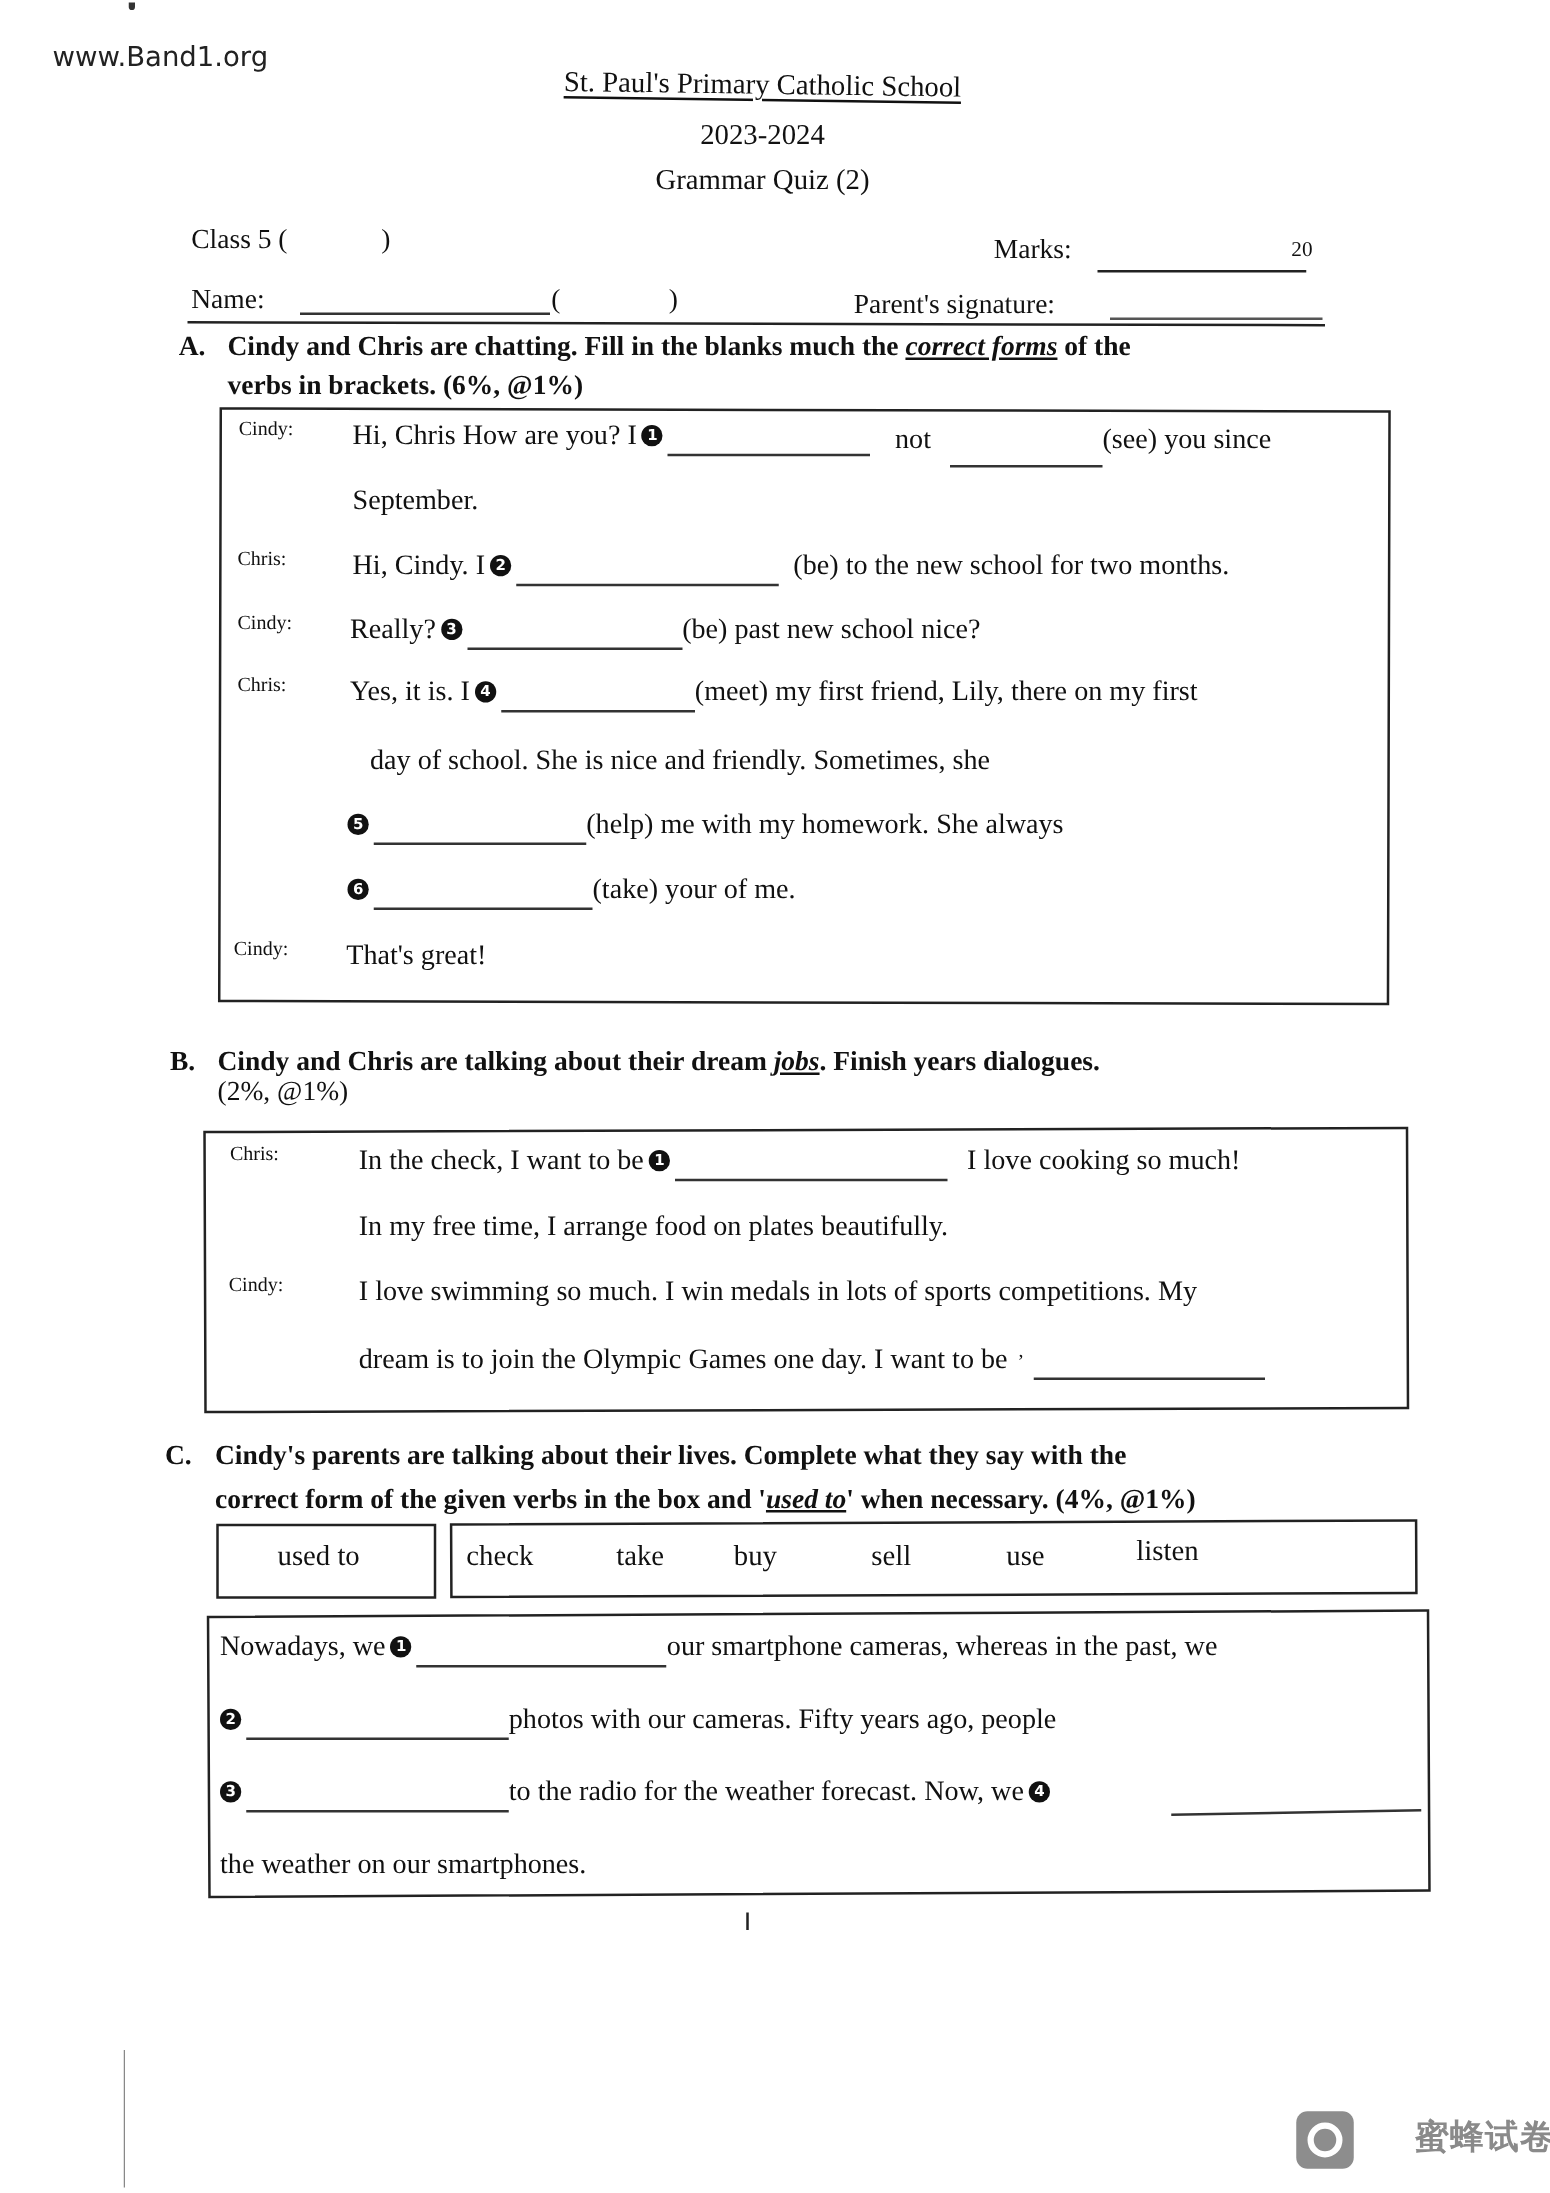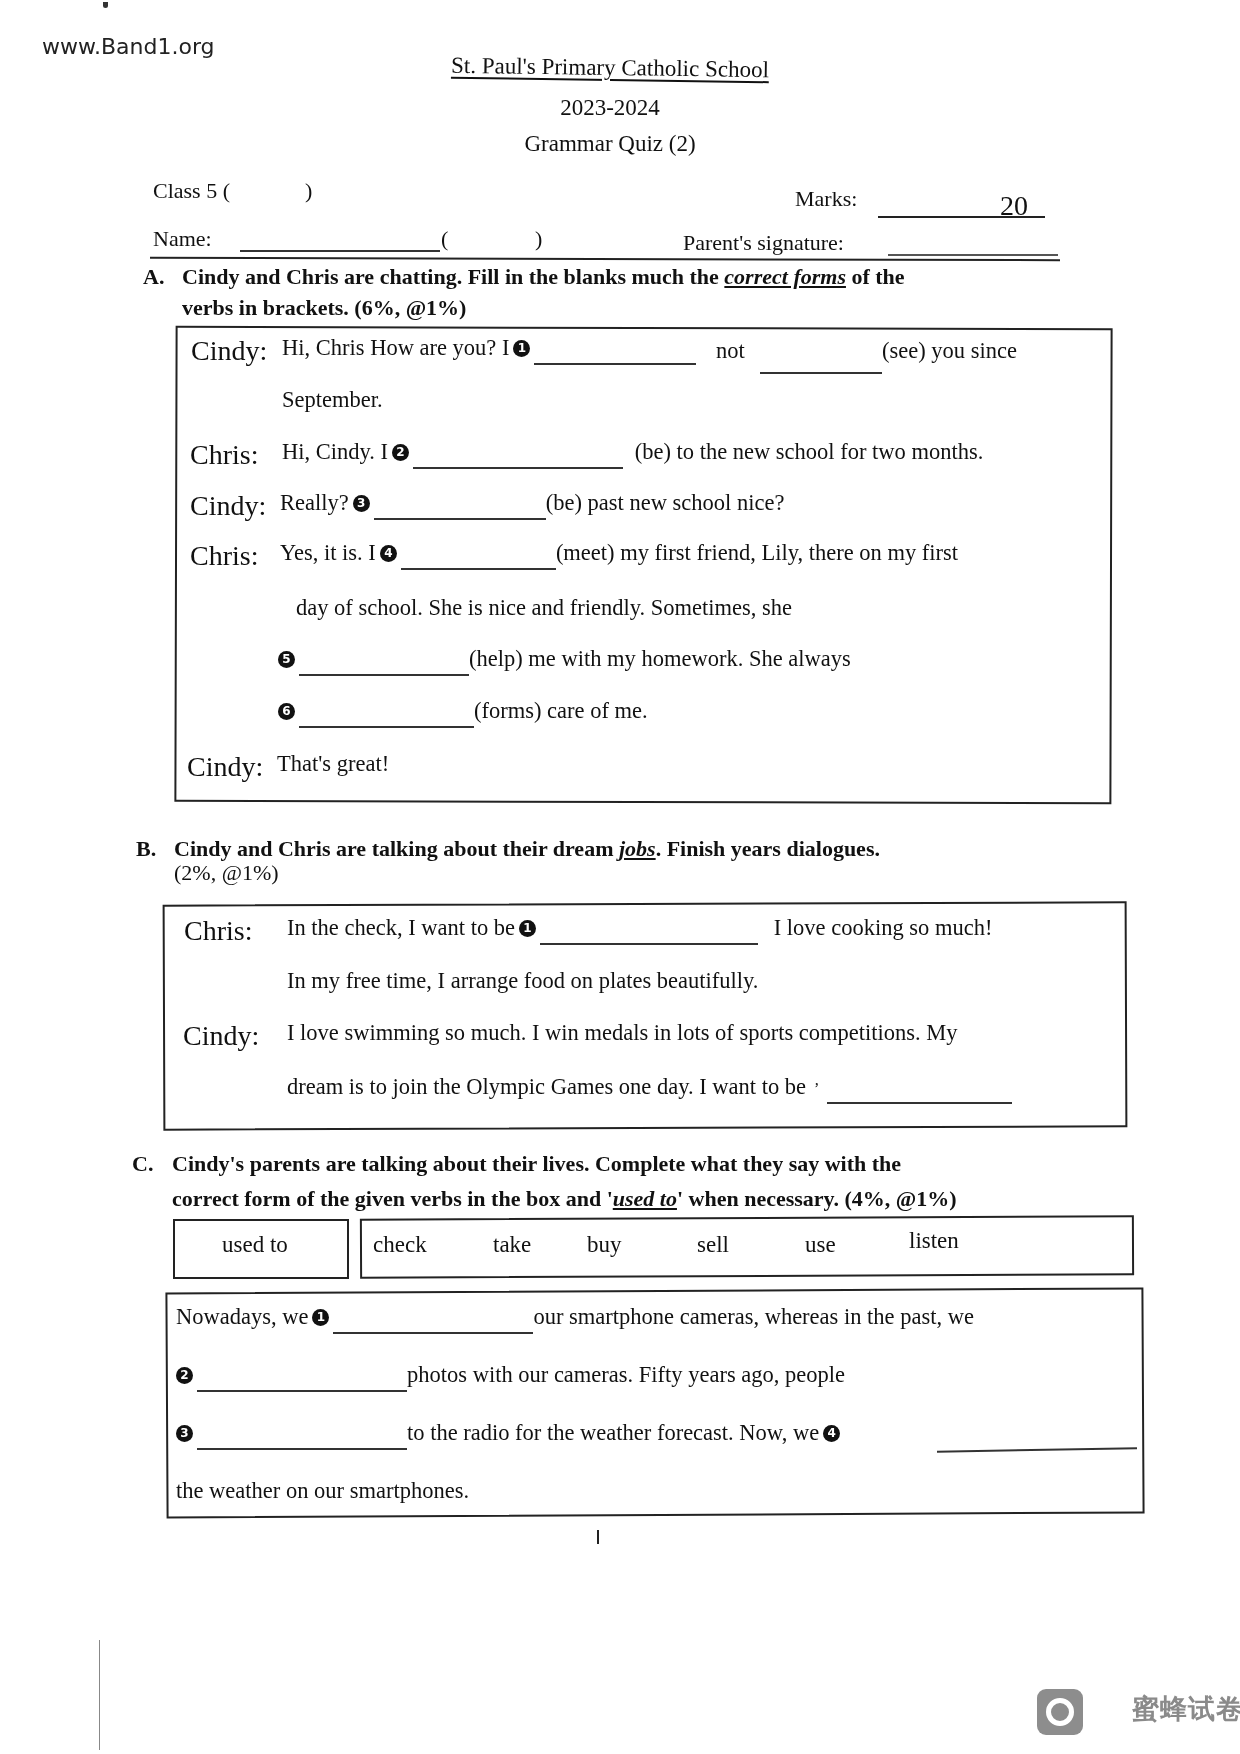--- a/index.html
+++ b/index.html
@@ -11,21 +11,21 @@
   .hdr { font-size: 23px; text-align: center; width: 600px; left: 310px; }
   .school { top: 55px; text-decoration: underline; text-decoration-thickness: 2px; text-underline-offset: 4px; transform: rotate(0.8deg); }
   .year { top: 95px; }
   .quiz { top: 131px; }
   .field { font-size: 22px; }
   .rule { position: absolute; border-top: 2px solid #222; }
   .qtitle { font-size: 22px; font-weight: bold; line-height: 33px; }
   .qtitle .u { font-style: italic; text-decoration: underline; }
   .box { position: absolute; border: 2px solid #222; }
   .row { position: absolute; font-size: 22.5px; white-space: nowrap; }
-  .spk { position: absolute; font-size: 28px; }
+  .spk { position: absolute; font-size: 16px; }
   .num { display: inline-block; width: 17px; height: 17px; border-radius: 50%; background: #111; color: #fff;
          font-family: "DejaVu Sans", sans-serif; font-size: 12px; font-weight: bold; text-align: center; line-height: 17px;
          vertical-align: 3px; margin: 0 4px; }
   .blank { display: inline-block; border-bottom: 2px solid #333; height: 26px; vertical-align: -10px; }
   .wb { position: absolute; font-size: 23px; }
   .logo { position: absolute; left: 1037px; top: 1689px; width: 46px; height: 46px; border-radius: 9px; background: #8d8d8d; }
   .logo-inner { position: absolute; left: 9px; top: 9px; width: 28px; height: 28px; border-radius: 50%; border: 5px solid #fff; box-sizing: border-box; }
   .logo-text { left: 1092px; top: 1691px; font-family: "DejaVu Sans", sans-serif; font-size: 27px; color: #8a8a8a; font-weight: bold; letter-spacing: 1px; margin-left: 40px; }
 </style>
 </head>
@@ -38,21 +38,21 @@
 <div class="abs hdr year">2023-2024</div>
 <div class="abs hdr quiz">Grammar Quiz (2)</div>
 
 <div class="abs field" style="left:153px; top:178px;">
   <span>Class 5 (</span><span style="display:inline-block;width:75px;"></span><span>)</span>
 </div>
 <div class="abs field" style="left:795px; top:186px;">
   <span>Marks:</span>
 </div>
 <div class="abs" style="left:878px; top:192px; width:167px; height:24px; border-bottom:2px solid #222;"></div>
-<div class="abs field" style="left:1000px; top:190px; font-size:28px;">20</div>
+<div class="abs field" style="left:1033px; top:190px; font-size:17px;">20</div>
 
 <div class="abs field" style="left:153px; top:226px;">Name:</div>
 <div class="abs" style="left:240px; top:250px; width:200px; border-bottom:2px solid #333;"></div>
 <div class="abs field" style="left:441px; top:226px;">(</div>
 <div class="abs field" style="left:535px; top:226px;">)</div>
 <div class="abs field" style="left:683px; top:230px;">Parent's  signature:</div>
 <div class="abs" style="left:888px; top:254px; width:170px; border-bottom:2px solid #555;"></div>
 <div class="rule" style="left:150px; top:258px; width:910px; transform:rotate(0.15deg);"></div>
 
 <div class="abs qtitle" style="left:143px; top:260px;">A.</div>
@@ -87,21 +87,21 @@
   <span>Yes, it is. I</span><span class="num">4</span><span class="blank" style="width:155px;"></span><span>(meet) my first friend, Lily, there on my first</span>
 </div>
 
 <div class="row" style="left:280px; top:595px;margin-left:16px;">day of school. She is nice and friendly. Sometimes, she</div>
 
 <div class="row" style="left:274px; top:646px;">
   <span class="num">5</span><span class="blank" style="width:170px;"></span><span>(help) me with my homework. She always</span>
 </div>
 
 <div class="row" style="left:274px; top:698px;">
-  <span class="num">6</span><span class="blank" style="width:175px;"></span><span>(forms) care of me.</span>
+  <span class="num">6</span><span class="blank" style="width:175px;"></span><span>(take) your of me.</span>
 </div>
 
 <div class="spk" style="left:187px; top:751px;">Cindy:</div>
 <div class="row" style="left:277px; top:751px;">That's great!</div>
 
 <div class="abs qtitle" style="left:136px; top:832px;">B.</div>
 <div class="abs qtitle" style="left:174px; top:832px;"><span>Cindy and Chris are talking about their dream </span><span class="u">jobs</span><span>. Finish years dialogues.</span></div>
 <div class="abs qtitle" style="left:174px; top:856px; font-weight:normal;">(2%, @1%)</div>
 
 <div class="box" style="left:163px; top:903px; width:960px; height:222px; transform:rotate(-0.2deg);"></div>

